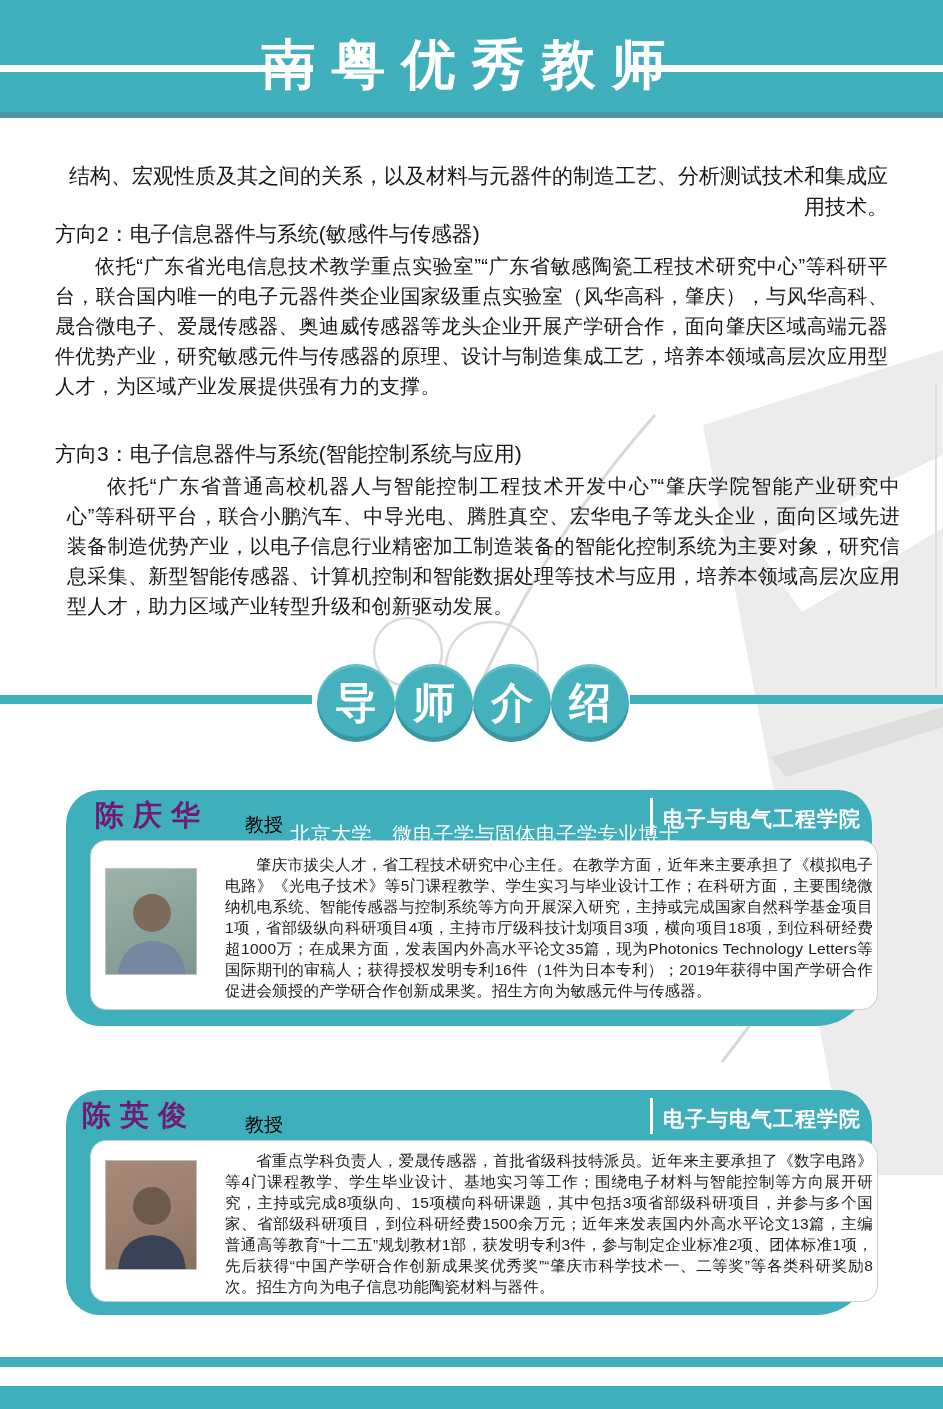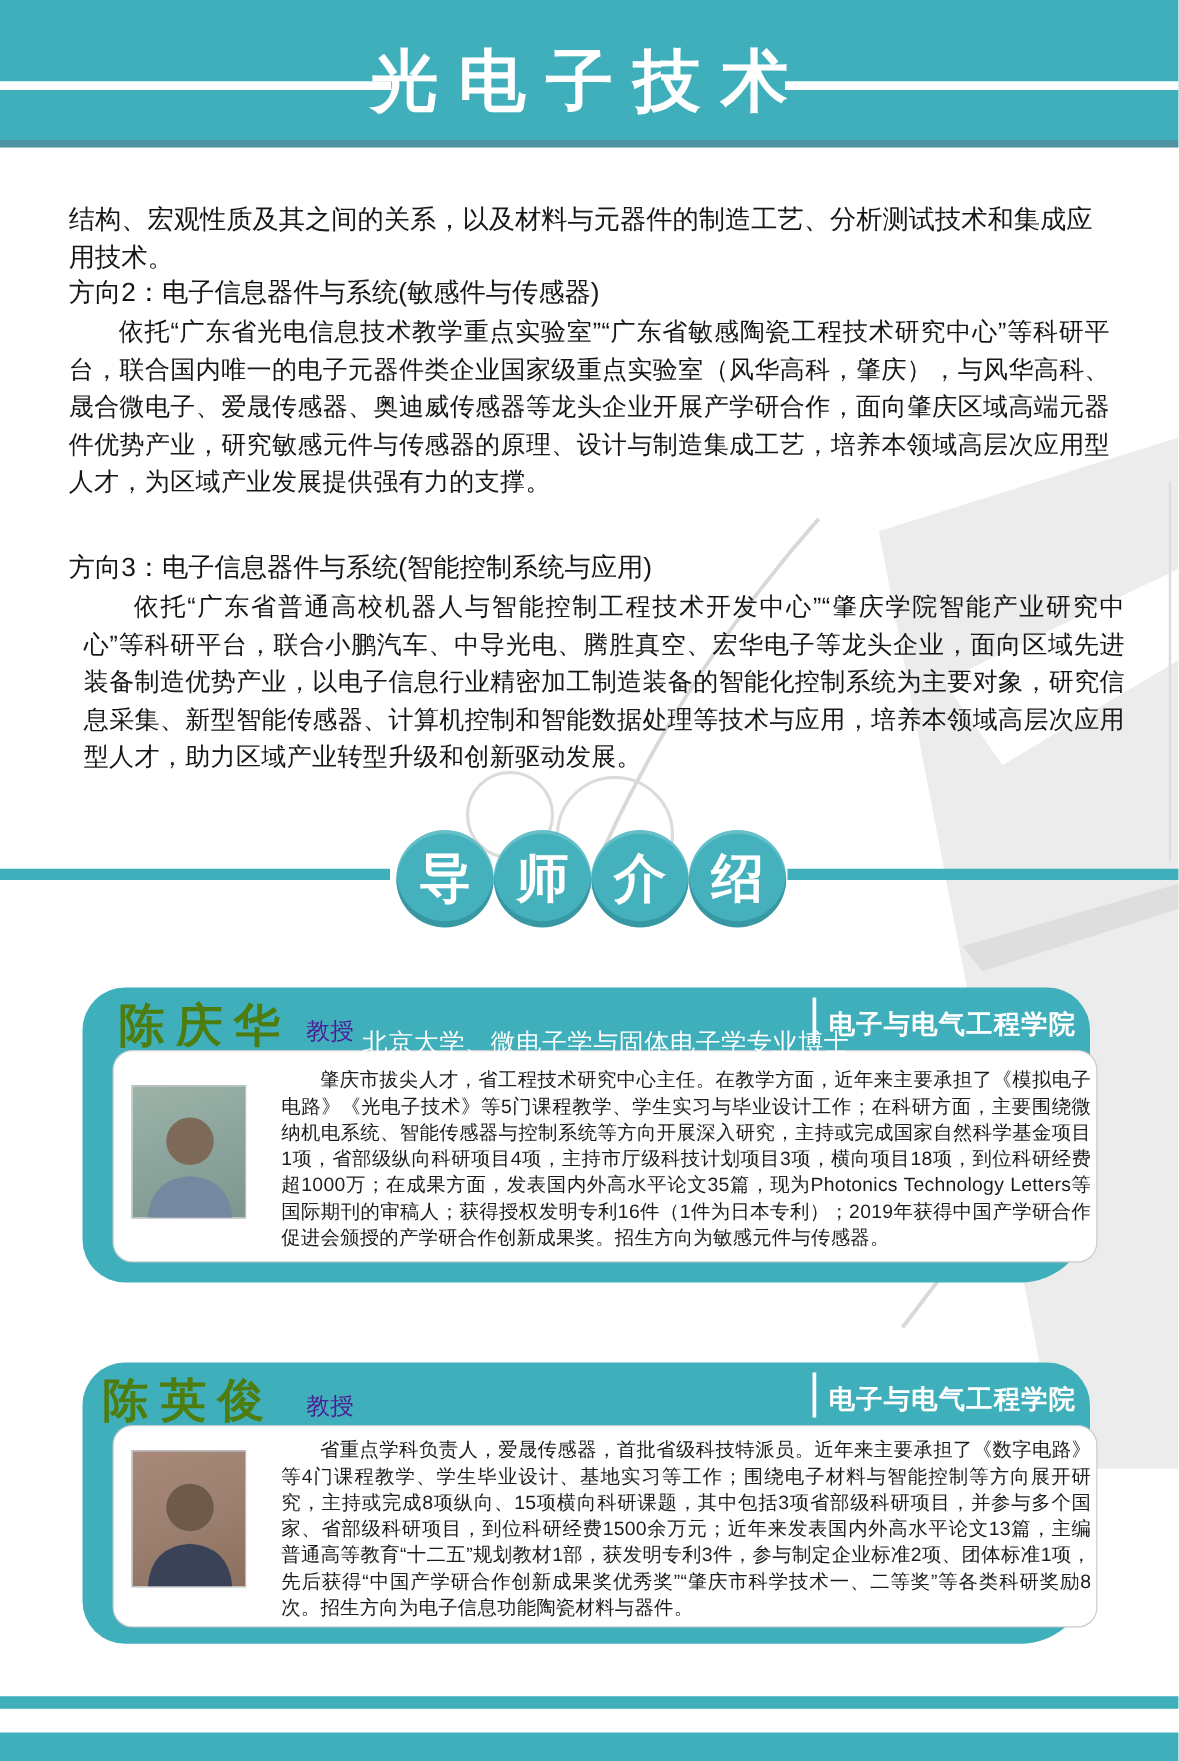--- a/index.html
+++ b/index.html
@@ -13,21 +13,21 @@
   .header-edge{left:0;top:112px;width:943px;height:6px;background:#4E93A0;z-index:2;}
   .header-line{top:65px;height:7px;background:#ffffff;z-index:3;}
   .header-line.left{left:0;width:313px;}
   .header-line.right{left:628px;width:315px;}
   .page-title{
     left:0;top:34px;width:943px;text-align:center;z-index:3;
     font-family:"DejaVu Serif","Liberation Serif",serif;font-weight:700;
     font-size:54px;line-height:60px;color:#ffffff;letter-spacing:16px;
   }
   
-  .intro{left:55px;top:160px;width:833px;font-size:21px;line-height:31px;z-index:2;}
+  .intro{left:55px;top:160px;width:833px;font-size:21px;line-height:31px;z-index:2;text-align:right;}
   .sec-heading{left:55px;width:833px;font-size:21px;font-weight:400;z-index:2;}
   .sec-body{
     left:55px;width:833px;font-size:20px;line-height:30px;letter-spacing:0.3px;
     text-align:justify;text-indent:2em;z-index:2;
   }
   .h2{top:220px;}  .b2{top:251px;}
   .h3{top:440px;}  .b3{top:471px;margin-left:12px;}
   
   .deco{left:0;top:0;z-index:1;pointer-events:none;}
   
@@ -47,25 +47,25 @@
     border-radius:34px 34px 56px 34px;
   }
   .card1{top:790px;height:236px;}
   .card2{top:1090px;height:225px;}
   .card-inner{
     position:absolute;background:#ffffff;border:1px solid #C7CDD0;border-radius:16px;z-index:3;
   }
   .card1-inner{left:90px;top:840px;width:786px;height:168px;}
   .card2-inner{left:90px;top:1140px;width:786px;height:160px;}
   .mentor-name{
-    color:#4d7c0f;font-family:"DejaVu Serif","Liberation Serif",serif;font-weight:700;
-    font-size:37px;letter-spacing:9px;z-index:4;
+    color:#701a75;font-family:"DejaVu Serif","Liberation Serif",serif;font-weight:700;
+    font-size:29px;letter-spacing:9px;z-index:4;
   }
   .n1{left:95px;top:796px;} .n2{left:82px;top:1096px;}
-  .mentor-prof{color:#4c1d95;font-size:19px;z-index:4;}
+  .mentor-prof{color:#000000;font-size:19px;z-index:4;}
   .p1{left:245px;top:812px;} .p2{left:245px;top:1112px;}
   .mentor-degree{color:#ffffff;font-size:20px;letter-spacing:0.5px;z-index:4;}
   .d1{left:290px;top:808px;margin-top:13px;} .d2{left:290px;top:1108px;}
   .vbar{width:3px;height:36px;background:#ffffff;z-index:4;}
   .v1{left:650px;top:798px;} .v2{left:650px;top:1098px;}
   .mentor-college{color:#ffffff;font-size:21px;font-weight:700;letter-spacing:1px;z-index:4;}
   .g1{left:663px;top:805px;} .g2{left:663px;top:1105px;}
   .photo{
     width:92px;z-index:4;overflow:hidden;border:1px solid #b9bfc2;box-sizing:border-box;
   }
@@ -94,21 +94,21 @@
     <path d="M 760 1012 L 722 1062" stroke="#D8D8D8" stroke-width="3" fill="none"></path>
     <circle cx="408" cy="652" r="34" stroke="#DBDBDB" stroke-width="2.5" fill="none"></circle>
     <circle cx="492" cy="668" r="46" stroke="#DBDBDB" stroke-width="2.5" fill="none"></circle>
     <line x1="936" y1="385" x2="936" y2="688" stroke="#DDDDDD" stroke-width="2"></line>
   </svg>
 
   <div class="abs header-band"></div>
   <div class="abs header-edge"></div>
   <div class="abs header-line left"></div>
   <div class="abs header-line right"></div>
-  <div class="abs page-title">光电子技术</div>
+  <div class="abs page-title">南粤优秀教师</div>
 
   <div class="abs intro">结构、宏观性质及其之间的关系，以及材料与元器件的制造工艺、分析测试技术和集成应用技术。</div>
   <div class="abs sec-heading h2">方向2：电子信息器件与系统(敏感件与传感器)</div>
   <div class="abs sec-body b2">依托“广东省光电信息技术教学重点实验室”“广东省敏感陶瓷工程技术研究中心”等科研平台，联合国内唯一的电子元器件类企业国家级重点实验室（风华高科，肇庆），与风华高科、晟合微电子、爱晟传感器、奥迪威传感器等龙头企业开展产学研合作，面向肇庆区域高端元器件优势产业，研究敏感元件与传感器的原理、设计与制造集成工艺，培养本领域高层次应用型人才，为区域产业发展提供强有力的支撑。</div>
   <div class="abs sec-heading h3">方向3：电子信息器件与系统(智能控制系统与应用)</div>
   <div class="abs sec-body b3">依托“广东省普通高校机器人与智能控制工程技术开发中心”“肇庆学院智能产业研究中心”等科研平台，联合小鹏汽车、中导光电、腾胜真空、宏华电子等龙头企业，面向区域先进装备制造优势产业，以电子信息行业精密加工制造装备的智能化控制系统为主要对象，研究信息采集、新型智能传感器、计算机控制和智能数据处理等技术与应用，培养本领域高层次应用型人才，助力区域产业转型升级和创新驱动发展。</div>
 
   <div class="abs mentor-line left"></div>
   <div class="abs mentor-line right"></div>
   <div class="abs title-circle c0">导</div>

